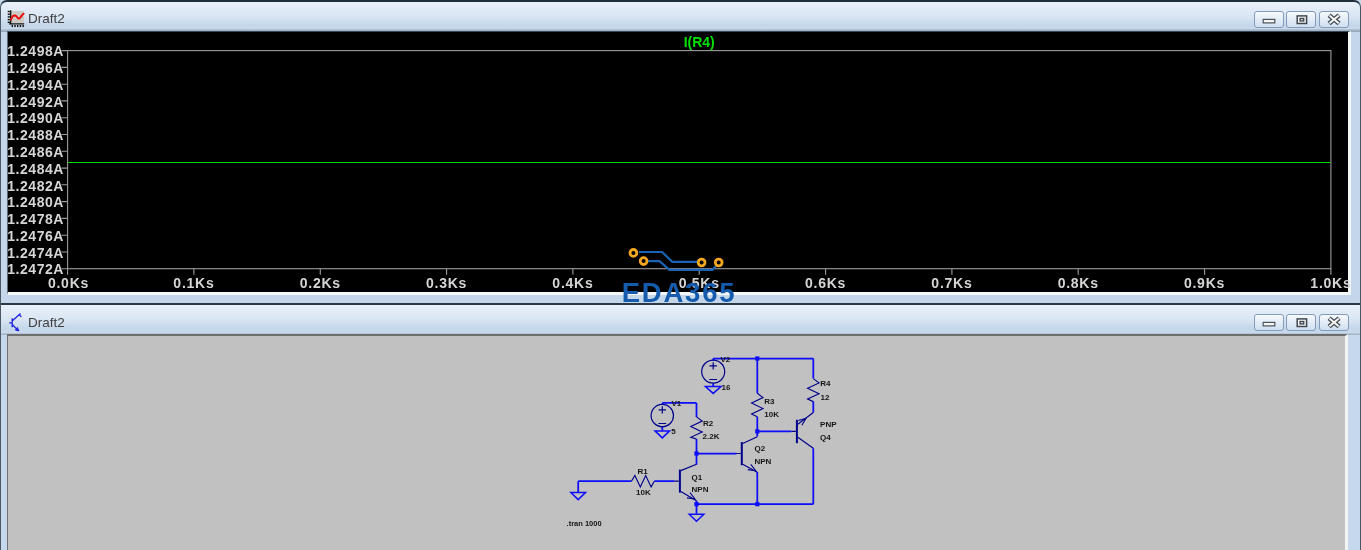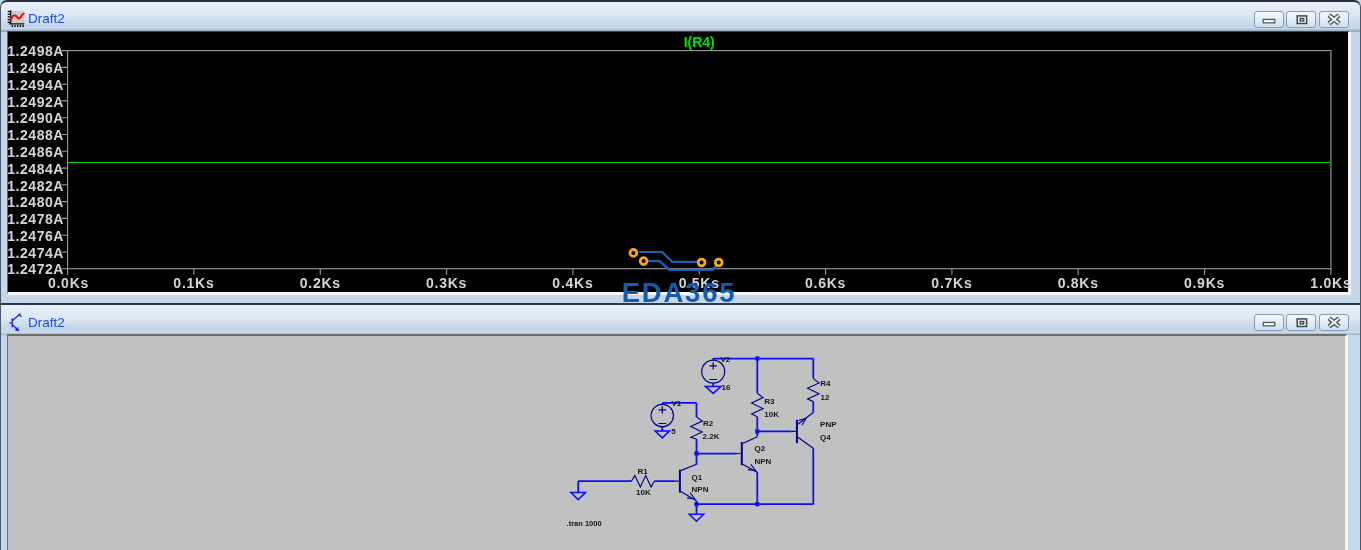--- a/index.html
+++ b/index.html
@@ -1,20 +1,20 @@
 <!DOCTYPE html>
 <html><head>
 <meta charset="utf-8">
 <style>
   html,body{margin:0;padding:0;width:1361px;height:550px;overflow:hidden;background:#fff;
     font-family:"Liberation Sans",sans-serif;}
   .abs{position:absolute;}
   .titlebar{position:absolute;left:1px;right:1px;height:29px;
     background:linear-gradient(180deg,#e9f1fa 0%,#dbe7f4 45%,#c4d6e9 82%,#ccdbec 100%);}
-  .ttext{position:absolute;font-size:13.5px;color:#1d4ed8;}
+  .ttext{position:absolute;font-size:13.5px;color:#404040;}
   .btn{position:absolute;width:28px;height:15px;border:1px solid #839bb8;border-radius:3px;
     background:linear-gradient(180deg,#f7fafd 0%,#e2ecf6 50%,#cfdff0 100%);}
 </style>
 </head>
 <body>
 
 <div class="abs" id="w1" style="left:0;top:0;width:1361px;height:304px;background:#c3d6ea;">
 
   <div class="abs" style="left:0;top:0;width:1361px;height:304px;border-top:2.5px solid #22303e;border-left:1px solid #4a5866;border-right:1px solid #4a5866;border-radius:7px 7px 0 0;box-sizing:border-box;z-index:3;"></div>
   <div class="titlebar" style="top:2px;border-radius:6px 6px 0 0;"></div>

